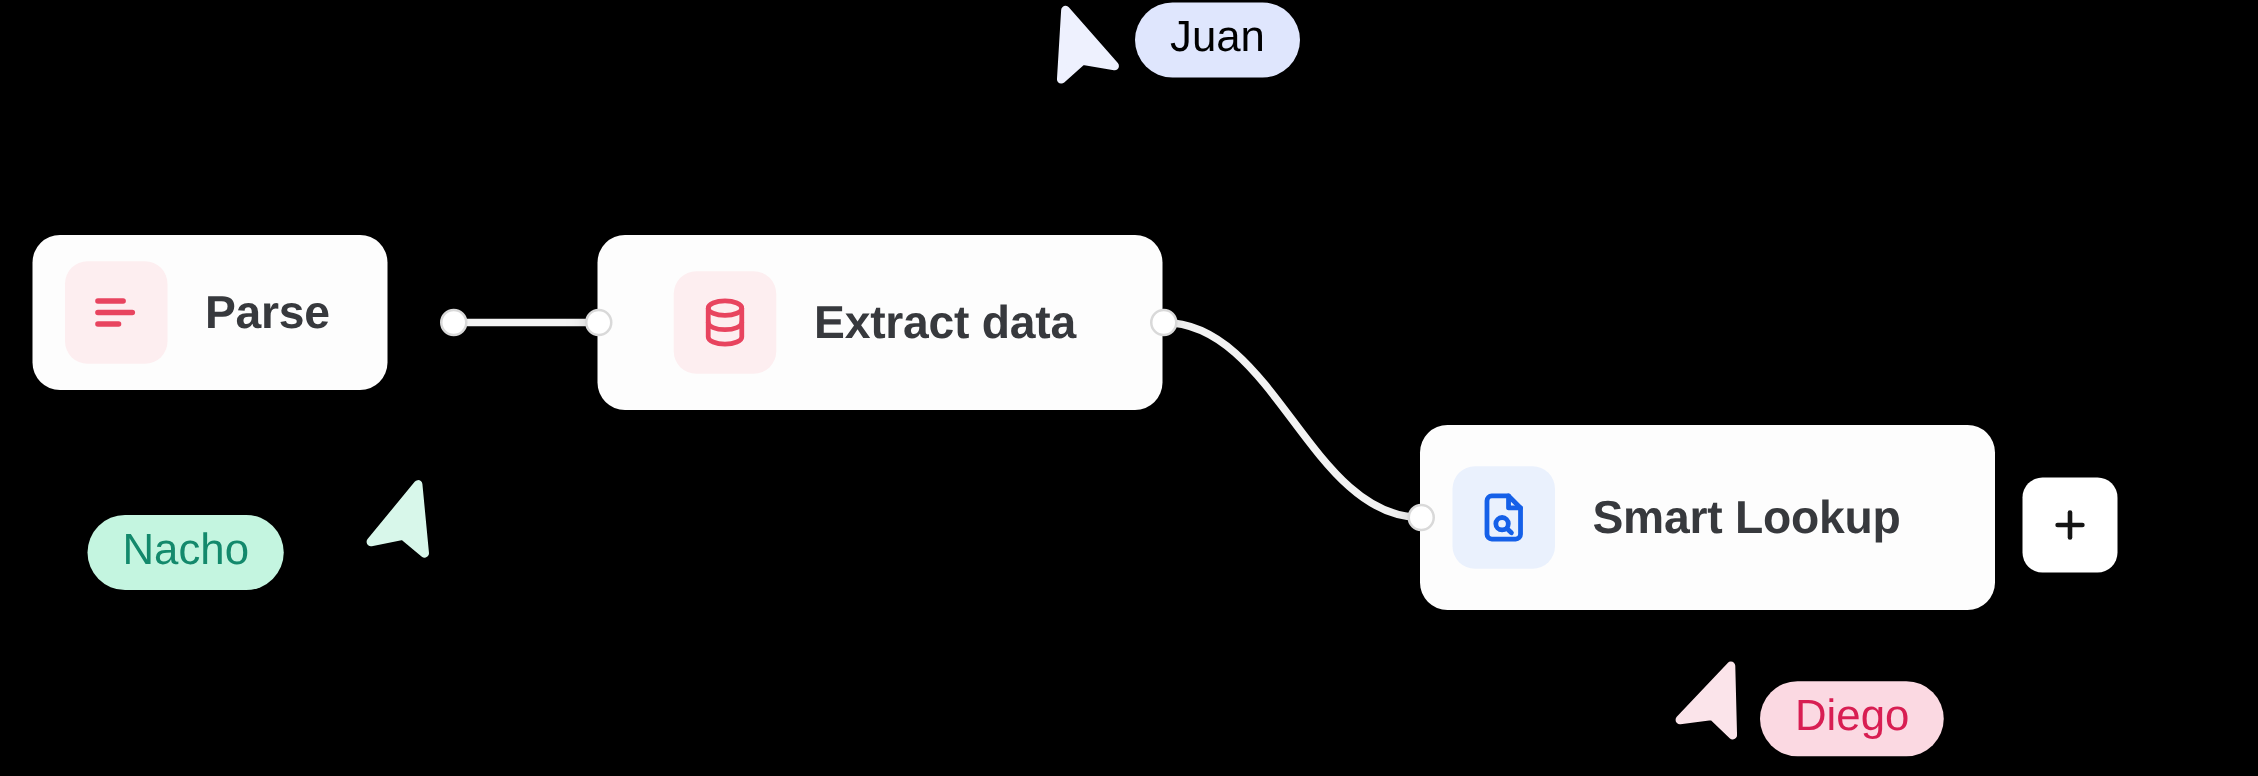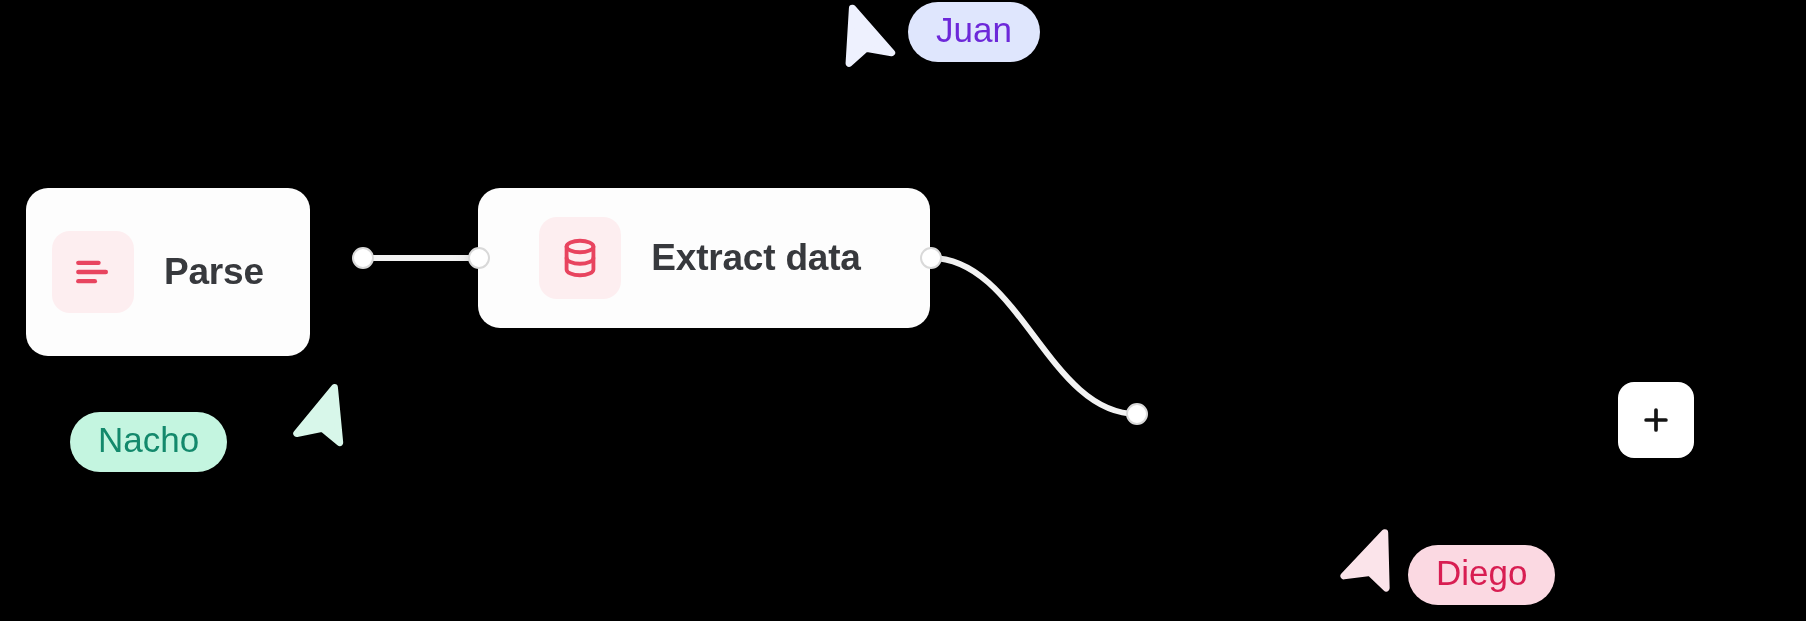--- a/index.html
+++ b/index.html
@@ -51,21 +51,21 @@
   .node-label {
     margin-left: 30px;
     font-size: 37px;
     font-weight: 600;
     color: #37393d;
     letter-spacing: -0.2px;
     white-space: nowrap;
   }
 
   
-  #node-parse        { left: 26px;   top: 188px; width: 284px;  height: 168px; }
+  #node-parse        { left: 26px;   top: 188px; width: 284px;  height: 124px; }
   #node-extract-data { left: 478px;  top: 188px; width: 452px;  height: 140px; justify-content: center; }
   #node-smart-lookup { left: 1136px; top: 340px; width: 460px;  height: 148px; }
 
   
   .port {
     position: absolute;
     width: 22px;
     height: 22px;
     border-radius: 50%;
     background: #ffffff;
@@ -105,21 +105,21 @@
     border-radius: 999px;
     padding: 6px 28px 10px 28px;
     font-size: 35px;
     font-weight: 500;
     white-space: nowrap;
     line-height: 1.25;
   }
 
   
   #cursor-juan-arrow { left: 838px; top: 8px; transform: rotate(16deg); }
-  #cursor-juan-pill  { left: 908px; top: 2px; background: #dfe6fd; color: #6d28d9; }
+  #cursor-juan-pill  { left: 908px; top: 2px; background: #dfe6fd; color: #000000; }
   
   #cursor-nacho-arrow { left: 288px; top: 388px; transform: scaleX(-1) rotate(18deg); }
   #cursor-nacho-pill  { left: 70px;  top: 412px; background: #c4f5e0; color: #13896c; }
   
   #cursor-diego-arrow { left: 1336px; top: 532px; transform: scaleX(-1) rotate(14deg); }
   #cursor-diego-pill  { left: 1408px; top: 545px; background: #fbd9e2; color: #d81e52; text-align: center; }
 </style>
 </head>
 <body>
 
@@ -149,20 +149,33 @@
         <g fill="none" stroke="#e8445f" stroke-width="2" stroke-linecap="round" stroke-linejoin="round">
           <ellipse cx="12" cy="6" rx="7" ry="3"></ellipse>
           <path d="M5 6 v12 c0 1.657 3.134 3 7 3 s7 -1.343 7 -3 V6"></path>
           <path d="M5 12 c0 1.657 3.134 3 7 3 s7 -1.343 7 -3"></path>
         </g>
       </svg>
     </div>
     <div class="node-label">Extract data</div>
   </div>
 
+  <div class="node" id="node-smart-lookup">
+    <div class="node-icon icon-blue">
+      <svg width="46" height="46" viewBox="0 0 24 24" xmlns="http://www.w3.org/2000/svg">
+        <g fill="none" stroke="#1560e8" stroke-width="2" stroke-linecap="round" stroke-linejoin="round">
+          <path d="M14 3 H7 a2 2 0 0 0 -2 2 v14 a2 2 0 0 0 2 2 h10 a2 2 0 0 0 2 -2 V8 z"></path>
+          <path d="M14 3 v5 h5"></path>
+          <circle cx="11.3" cy="14.6" r="2.6"></circle>
+          <line x1="13.3" y1="16.6" x2="15.2" y2="18.4"></line>
+        </g>
+      </svg>
+    </div>
+    <div class="node-label">Smart Lookup</div>
+  </div>
 
   <div class="port" id="port-parse-out"></div>
   <div class="port" id="port-extract-in"></div>
   <div class="port" id="port-extract-out"></div>
   <div class="port" id="port-smart-lookup-in"></div>
 
   <button id="add-node-button">
     <svg width="34" height="34" viewBox="0 0 24 24" xmlns="http://www.w3.org/2000/svg">
       <g stroke="#141414" stroke-width="2.6" stroke-linecap="round">
         <line x1="12" y1="5" x2="12" y2="19"></line>

